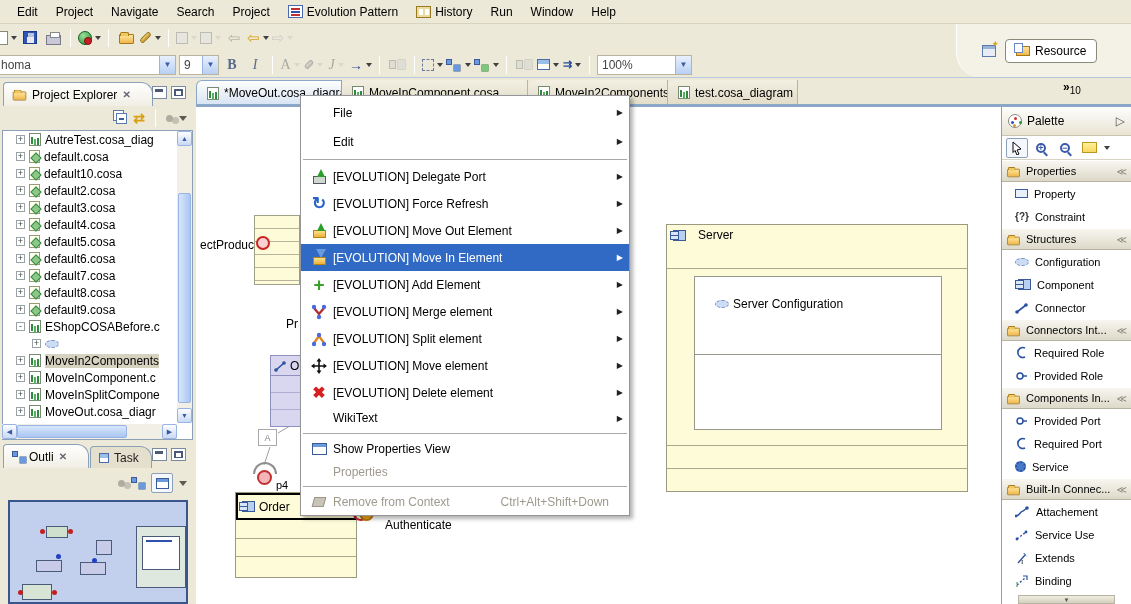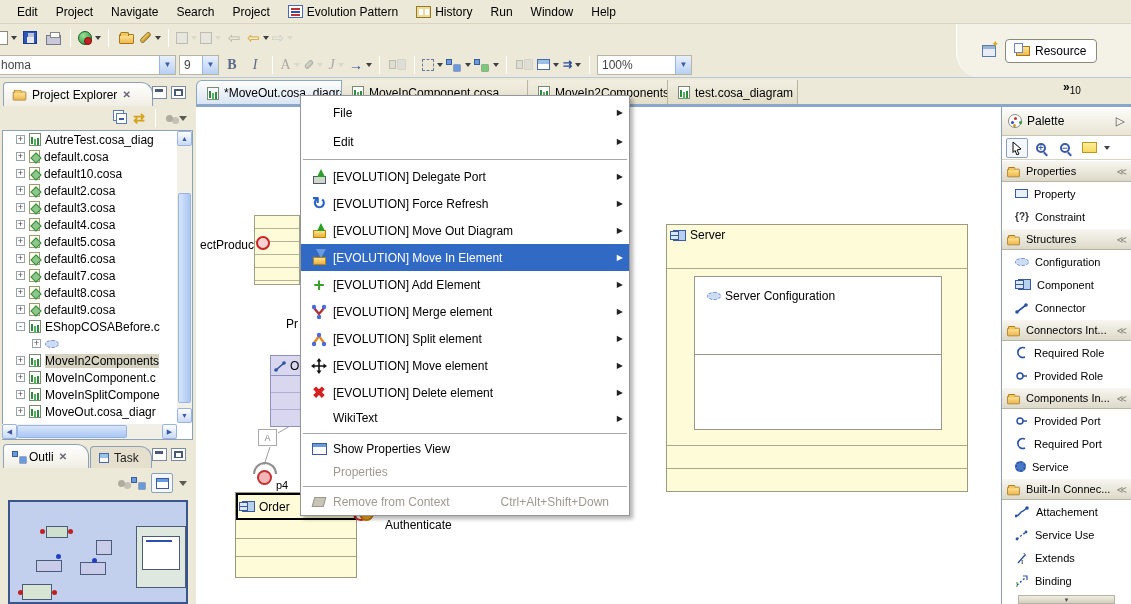--- a/index.html
+++ b/index.html
@@ -531,26 +531,26 @@
       <div class="hline" style="top:63px"></div>
     </div>
     <div class="abs" style="left:156px;top:396px;width:18px;height:18px;border:2px solid #cc2222;border-radius:50%;border-right-color:transparent"></div>
     <div class="abs" style="left:163px;top:399px;width:15px;height:15px;border-radius:50%;background:#f5a81c;border:2px solid #b87808"></div>
     <div class="abox" style="left:202px;top:390px">
         <span>A</span>
       </div>
     <span class="abs lbl" style="left:189px;top:411px;font-size:12px">Authenticate</span>
 
     <div class="ybox" style="left:470px;top:117px;width:302px;height:268px">
-      <div style="height:20px;display:flex;align-items:center;gap:4px;padding-left:6px">
+      <div style="height:20px;display:flex;align-items:center;gap:12px;padding-left:6px">
         <span class="ic-comp"></span>
         <span style="font-size:12px">Server</span>
       </div>
       <div class="hline" style="top:43px"></div>
-      <div class="abs" style="left:27px;top:51px;width:248px;height:79px;background:#fff;border:1px solid #98988a;display:flex;align-items:flex-start;gap:4px;padding:12px">
+      <div class="abs" style="left:27px;top:51px;width:248px;height:79px;background:#fff;border:1px solid #98988a;display:flex;align-items:flex-start;gap:4px;padding:20px">
         <span class="ic-ellipse" style="margin-top:3px"></span>
         <span style="font-size:12px">Server Configuration</span>
       </div>
       <div class="abs" style="left:27px;top:129px;width:248px;height:76px;background:#fff;border:1px solid #98988a"></div>
       <div class="hline" style="top:220px"></div>
       <div class="hline" style="top:243px"></div>
     </div>
   </div>
 
   <div id="ctxmenu">
@@ -576,21 +576,21 @@
         <span class="micon">
           <span class="mi-refresh">↻</span>
         </span>
         <span class="mlabel">[EVOLUTION] Force Refresh</span>
         <span class="marrow">▶</span>
       </div>
     <div class="mi">
         <span class="micon">
           <span class="mi-box mi-up"></span>
         </span>
-        <span class="mlabel">[EVOLUTION] Move Out Diagram</span>
+        <span class="mlabel">[EVOLUTION] Move Out Element</span>
         <span class="marrow">▶</span>
       </div>
     <div class="mi hl">
         <span class="micon">
           <span class="mi-box mi-down"></span>
         </span>
         <span class="mlabel">[EVOLUTION] Move In Element</span>
         <span class="marrow">▶</span>
       </div>
     <div class="mi">

